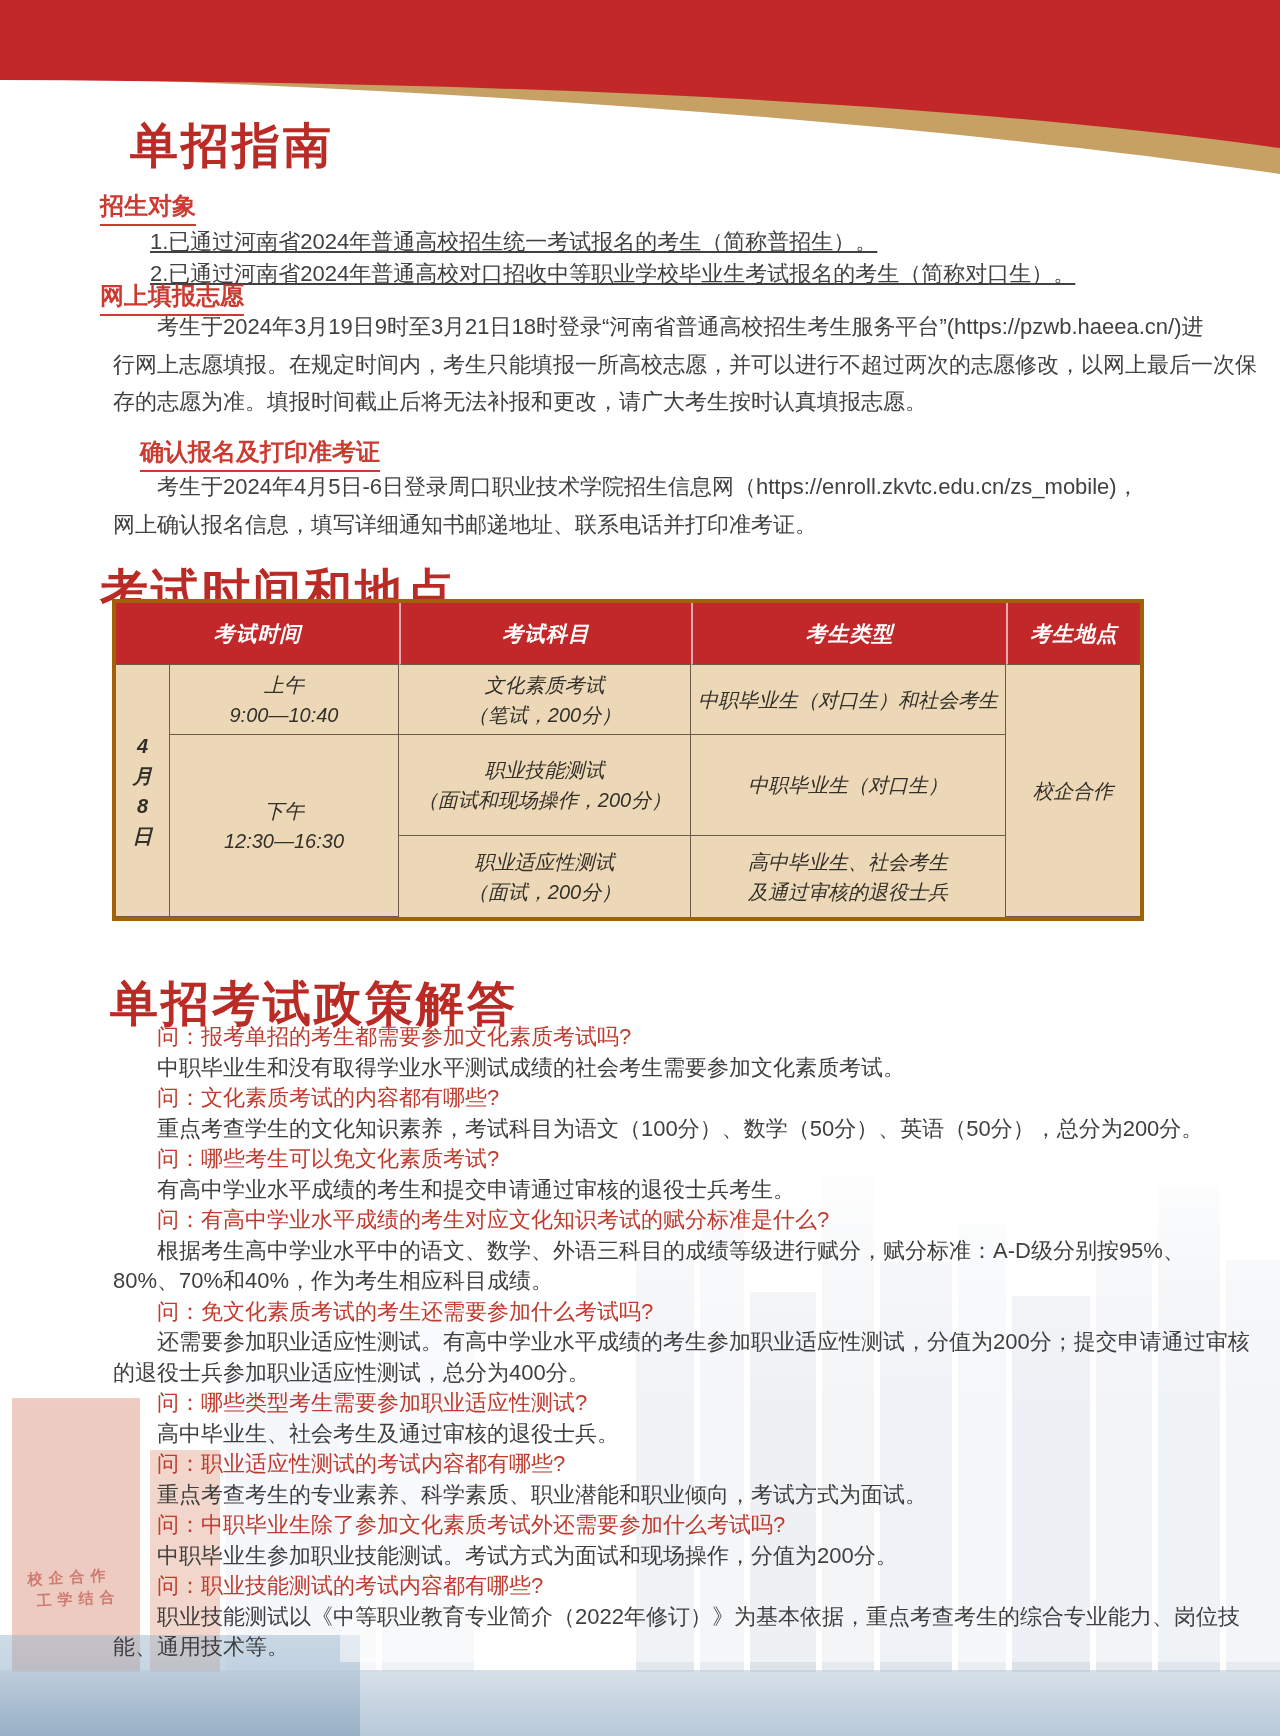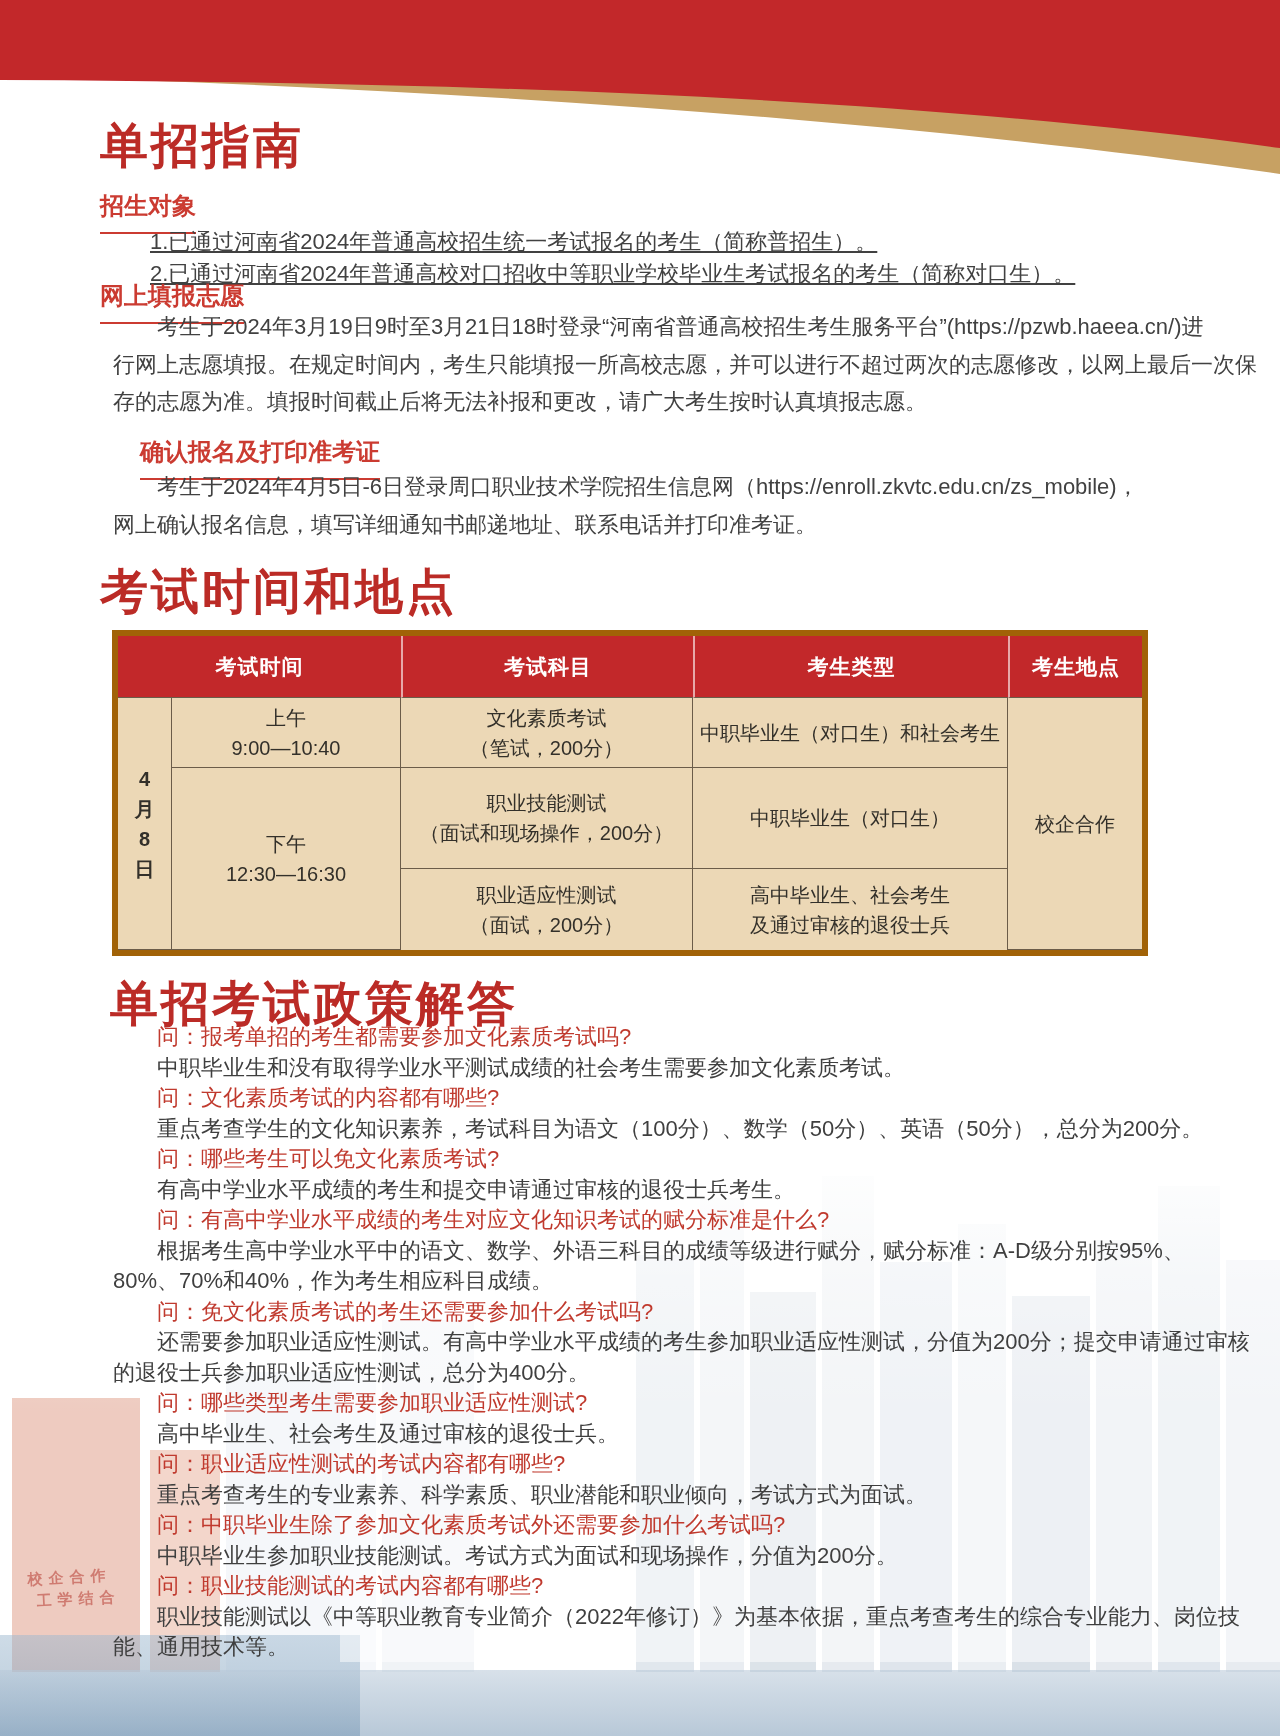--- a/index.html
+++ b/index.html
@@ -14,37 +14,38 @@
   
   .big-title{
     position:absolute;left:100px;z-index:2;
     font-size:48px;font-weight:bold;color:#bb2b26;
     letter-spacing:3px;line-height:1.15;white-space:nowrap;
   }
   
   .sec-head{
     position:absolute;left:100px;z-index:2;
     font-size:24px;color:#cb3b31;font-weight:bold;
-    border-bottom:2px solid #cb3b31;padding-bottom:10px;
+    border-bottom:2px solid #cb3b31;padding-bottom:2px;
     white-space:nowrap;
   }
   .sec-list{
     position:absolute;left:150px;z-index:2;
     font-size:22px;line-height:32px;color:#414141;white-space:nowrap;
   }
   .sec-para{
     position:absolute;left:113px;width:1075px;z-index:2;
     font-size:22px;line-height:37.5px;color:#414141;
     text-indent:2em;white-space:nowrap;
   }
   
   table.exam{
-    position:absolute;left:112px;top:630px;width:1024px;z-index:2;
+    position:absolute;left:112px;top:599px;width:1024px;z-index:2;
     border-collapse:separate;border-spacing:0;table-layout:fixed;
-    border:6px solid #a16207;
+    border:4px solid #a16207;
+    font-style:italic;
   }
   table.exam th{
     background:#c2282a;color:#ffffff;font-size:21px;font-weight:bold;
     letter-spacing:1px;border:none;border-bottom:1px solid #6b5c49;
   }
   table.exam th + th{border-left:2px solid rgba(255,255,255,0.6);}
   table.exam td{
     background:#ecd8b6;color:#33302a;font-size:20px;line-height:30px;
     text-align:center;vertical-align:middle;
     border-right:1px solid #6b5c49;border-bottom:1px solid #6b5c49;padding:0;
@@ -116,21 +117,21 @@
       <div>校企合作</div>
       <div style="margin-left:8px;">工学结合</div>
     </div>
   </div>
 
   <svg class="swoosh" viewBox="0 0 1280 200" aria-hidden="true">
     <path fill="#c7a163" d="M0,0 H1280 V174 C900,120 450,88 0,76 Z"></path>
     <path fill="#c2282a" d="M0,0 H1280 V148 C900,96 450,82 0,80 Z"></path>
   </svg>
 
-  <div class="big-title" style="top:118px;">单招指南</div>
+  <div class="big-title" style="top:118px;margin-left:30px;">单招指南</div>
 
   <div class="sec-head" style="top:190px;">招生对象</div>
   <div class="sec-list" style="top:226px;text-decoration:underline;">1.已通过河南省2024年普通高校招生统一考试报名的考生（简称普招生）。<br>2.已通过河南省2024年普通高校对口招收中等职业学校毕业生考试报名的考生（简称对口生）。</div>
 
   <div class="sec-head" style="top:280px;">网上填报志愿</div>
   <div class="sec-para" style="top:308px;">考生于2024年3月19日9时至3月21日18时登录“河南省普通高校招生考生服务平台”(https://pzwb.haeea.cn/)进<br>行网上志愿填报。在规定时间内，考生只能填报一所高校志愿，并可以进行不超过两次的志愿修改，以网上最后一次保<br>存的志愿为准。填报时间截止后将无法补报和更改，请广大考生按时认真填报志愿。</div>
 
   <div class="sec-head" style="top:436px;margin-left:40px;">确认报名及打印准考证</div>
   <div class="sec-para" style="top:468px;">考生于2024年4月5日-6日登录周口职业技术学院招生信息网（https://enroll.zkvtc.edu.cn/zs_mobile)，<br>网上确认报名信息，填写详细通知书邮递地址、联系电话并打印准考证。</div>
 

